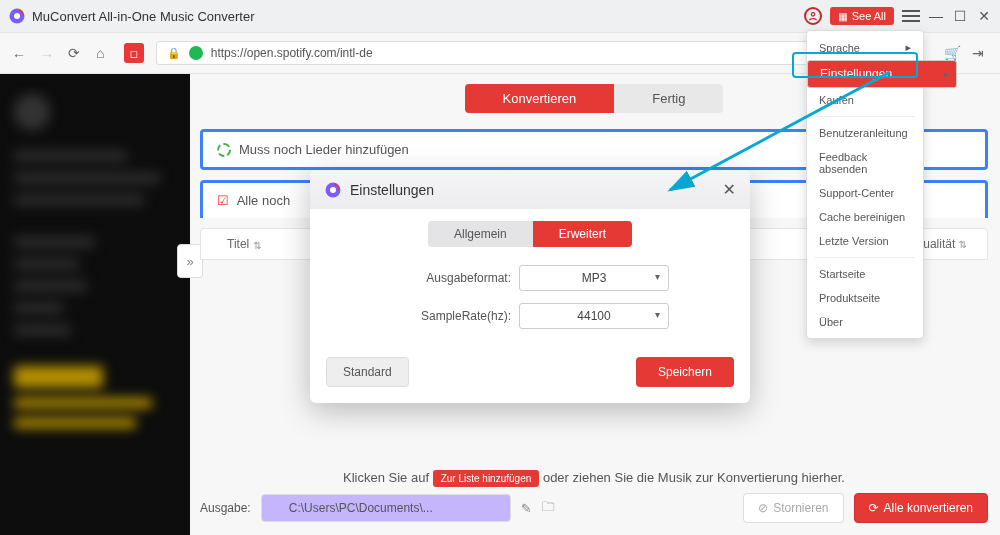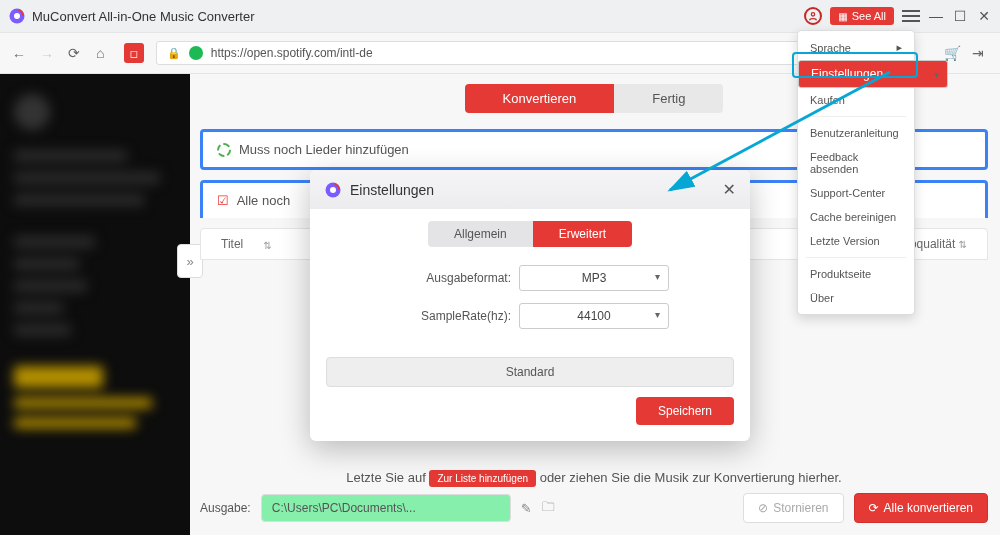--- a/index.html
+++ b/index.html
@@ -37,51 +37,51 @@
   .tabs-top { display: flex; justify-content: center; margin-bottom: 16px; }
   .tab-btn { padding: 7px 38px; font-size: 13px; border: none; cursor: pointer; }
   .tab-conv { background: #e53935; color: #fff; border-radius: 4px 0 0 4px; }
   .tab-done { background: #e8e8e8; color: #555; border-radius: 0 4px 4px 0; }
 
   .info-row { border: 3px solid #3b82f6; background: #fff; border-radius: 4px; padding: 10px 14px; font-size: 13px; color: #555; display: flex; align-items: flex-end; gap: 8px; margin-bottom: 10px; }
   .green-spin{width:14px;height:14px;border:2px dashed #4caf50;border-radius:50%;}
   .red-check{color:#e53935;font-size:13px;}
 
   .table-head{display:flex;align-items:center;padding:8px 20px;font-size:12px;color:#666;border:1px solid #e5e5e5;background:#fff;border-radius:4px 4px 0 0;}
-  .th-title{flex:0 0 160px;display:flex;align-items:flex-end;gap:20px;}
+  .th-title{flex:0 0 160px;display:flex;align-items:flex-end;gap:4px;margin-left:6px;}
   .th-last{margin-left:auto;}
 
   .hint-row{text-align:center;font-size:13px;color:#555;margin-top:210px;}
   .chip{background:#e53935;color:#fff;padding:3px 8px;border-radius:3px;font-size:10px;}
 
   .bottom-bar{position:absolute;left:200px;right:12px;bottom:12px;display:flex;align-items:center;gap:10px;font-size:12px;color:#555;}
-  .out-box{background:#86efac;border:1px solid #ddd;border-radius:4px;padding:6px 10px;display:flex;align-items:center;gap:6px;flex:0 0 250px;}
+  .out-box{background:#c4b5fd;border:1px solid #ddd;border-radius:4px;padding:6px 27px;display:flex;align-items:center;gap:6px;flex:0 0 250px;}
   .ico-sm{color:#888;font-size:13px;cursor:pointer;}
   .btn-cancel{margin-left:auto;color:#aaa;border:1px solid #ddd;background:#fff;padding:7px 14px;border-radius:4px;font-size:12px;display:flex;align-items:center;gap:5px;}
   .btn-convert{background:#e53935;color:#fff;padding:7px 14px;border-radius:4px;font-size:12px;border:1px solid #d32f2f;display:flex;align-items:center;gap:5px;}
 
   
-  .dropdown{position:absolute;top:30px;right:85px;width:118px;background:#fff;border:1px solid #ddd;border-radius:4px;box-shadow:0 4px 12px rgba(0,0,0,.15);font-size:11px;color:#555;z-index:50;padding:4px 0;}
+  .dropdown{position:absolute;top:30px;right:76px;width:118px;background:#fff;border:1px solid #ddd;border-radius:4px;box-shadow:0 4px 12px rgba(0,0,0,.15);font-size:11px;color:#555;z-index:50;padding:4px 0;}
   .dropdown .item{padding:6px 12px;cursor:pointer;display:flex;align-items:center;justify-content:space-between;}
   .dropdown .item.sel{background:#e53935;color:#fff;}
   .dropdown .sep{height:1px;background:#eee;margin:4px 8px;}
   .highlight-box{position:absolute;top:52px;right:82px;width:126px;height:26px;border:2px solid #06a7d4;border-radius:4px;z-index:51;pointer-events:none;}
   .dialog{position:absolute;top:170px;left:310px;width:440px;background:#fff;border-radius:6px;box-shadow:0 8px 30px rgba(0,0,0,.25);z-index:40;}
   .dlg-head{background:linear-gradient(#f5f5f7,#ececef);padding:10px 14px;display:flex;align-items:center;gap:8px;border-radius:6px 6px 0 0;}
   .dlg-title{font-size:14px;color:#333;}
   .dlg-close{margin-left:auto;font-size:16px;color:#555;cursor:pointer;}
   .dlg-tabs{display:flex;justify-content:center;margin:12px 0 18px;}
   .dlg-tab{padding:6px 26px;font-size:12px;border:none;cursor:pointer;}
   .dlg-tab.a{background:#e4e4e6;color:#555;border-radius:4px 0 0 4px;}
   .dlg-tab.b{background:#e53935;color:#fff;border-radius:0 4px 4px 0;}
   .form-row{display:flex;align-items:center;justify-content:center;gap:8px;margin:12px 0;font-size:12px;color:#555;}
   .form-row label{width:120px;text-align:right;}
   .sel{width:150px;border:1px solid #ccc;border-radius:3px;padding:5px 10px;font-size:12px;color:#444;background:#fff;display:flex;justify-content:center;position:relative;}
   .sel::after{content:"▾";position:absolute;right:8px;color:#666;font-size:10px;}
-  .dlg-foot{display:flex;padding:16px;gap:10px;flex-direction:column;}
+  .dlg-foot{display:flex;padding:16px;gap:20px;}
   .btn-std{background:#eee;border:1px solid #ddd;padding:7px 16px;border-radius:4px;font-size:12px;color:#555;}
   .btn-save{margin-left:auto;background:#e53935;color:#fff;border:none;padding:7px 22px;border-radius:4px;font-size:12px;}
 
   
   .arrow-svg{position:absolute;top:70px;left:640px;z-index:60;pointer-events:none;}
 </style>
 </head>
 <body>
 
 <div class="titlebar">
@@ -166,21 +166,21 @@
 
     <div class="table-head">
       <div class="th-title">
           <span>Titel</span>
           <span style="font-size:10px;color:#999">⇅</span>
         </div>
       <div class="th-last"><span>oqualität</span> <span style="font-size:10px;color:#999">⇅</span></div>
     </div>
 
     <div class="hint-row">
-      <span>Letzte Sie auf</span>
+      <span>Klicken Sie auf</span>
       <span class="chip">Zur Liste hinzufügen</span>
       <span>oder ziehen Sie die Musik zur Konvertierung hierher.</span>
     </div>
   </div>
 
   <div class="bottom-bar">
     <span>Ausgabe:</span>
     <div class="out-box">
       <span>C:\Users\PC\Documents\...</span>
     </div>
@@ -219,20 +219,23 @@
       <span>Support-Center</span>
     </div>
   <div class="item">
       <span>Cache bereinigen</span>
     </div>
   <div class="item">
       <span>Letzte Version</span>
     </div>
   <div class="sep"></div>
   <div class="item">
+      <span>Startseite</span>
+    </div>
+  <div class="item">
       <span>Produktseite</span>
     </div>
   <div class="item">
       <span>Über</span>
     </div>
 </div>
 <div class="highlight-box"></div>
 
 <svg class="arrow-svg" width="260" height="140">
   <defs>

